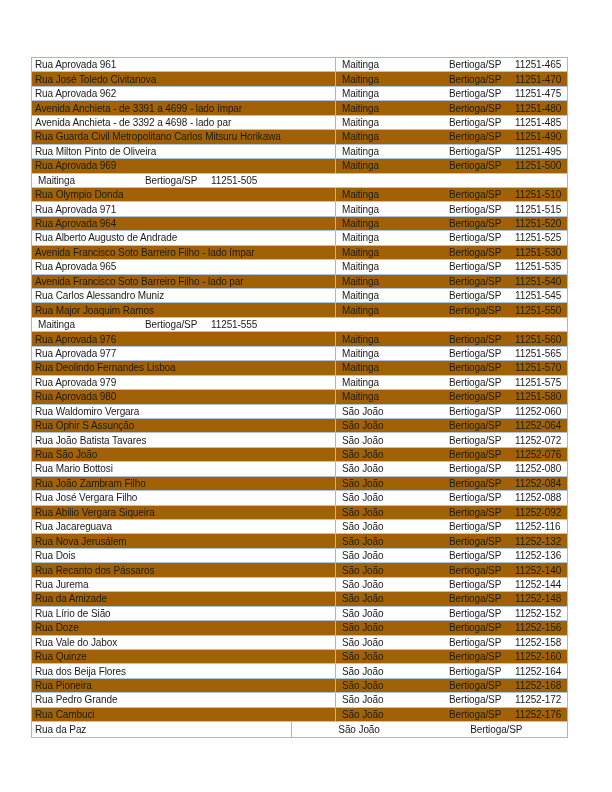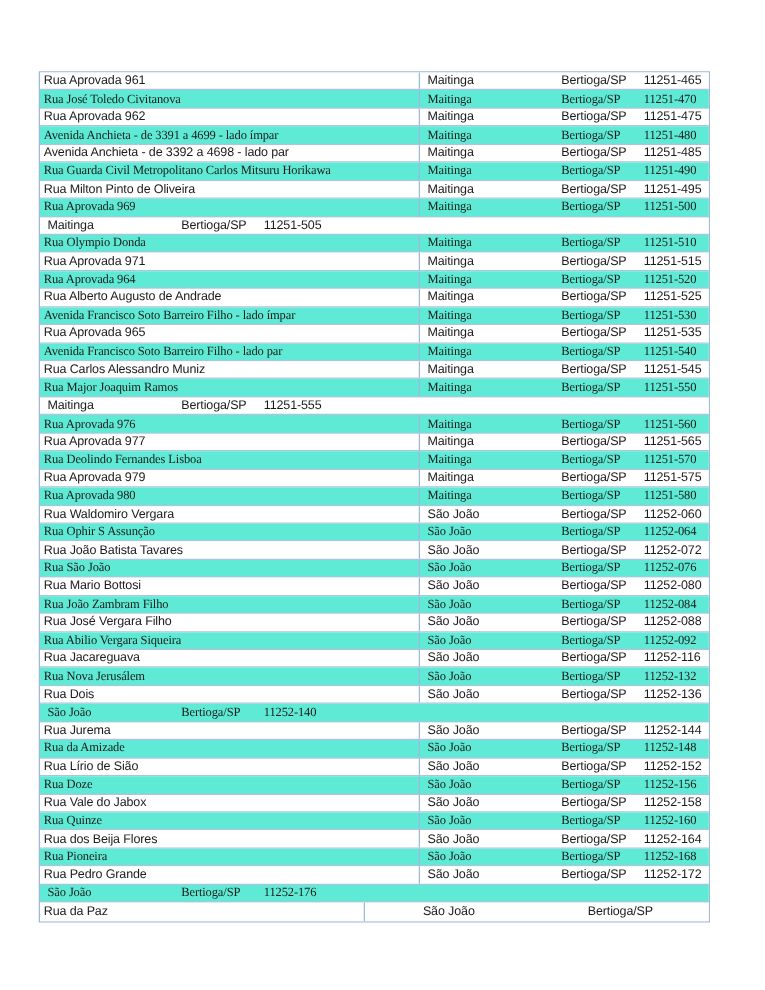--- a/index.html
+++ b/index.html
@@ -19,21 +19,21 @@
     border: 1px solid #9fb9d9;
     box-sizing: border-box;
   }
   .row {
     display: flex;
     height: 14.45px;
     box-sizing: border-box;
     border-bottom: 1px solid #aec4de;
   }
   .row:last-child { border-bottom: none; gap: 40px; }
-  .row.shaded { background: #5eead4; font-family: Liberation Serif, serif; }
+  .row.shaded { background: #a16207; }
   .row.plain  { background: #ffffff; }
   .cell {
     display: flex;
     align-items: center;
     overflow: hidden;
     white-space: nowrap;
     font-size: 10px;
     color: #1b1b1b;
     box-sizing: border-box;
     letter-spacing: -0.1px;
@@ -250,20 +250,21 @@
         <div class="cell city">Bertioga/SP</div>
         <div class="cell cep">11252-132</div>
       </div>
       <div class="row plain">
         <div class="cell street">Rua Dois</div>
         <div class="cell district">São João</div>
         <div class="cell city">Bertioga/SP</div>
         <div class="cell cep">11252-136</div>
       </div>
       <div class="row shaded">
+        <div class="cell street">Rua Recanto dos Pássaros</div>
         <div class="cell district">São João</div>
         <div class="cell city">Bertioga/SP</div>
         <div class="cell cep">11252-140</div>
       </div>
       <div class="row plain">
         <div class="cell street">Rua Jurema</div>
         <div class="cell district">São João</div>
         <div class="cell city">Bertioga/SP</div>
         <div class="cell cep">11252-144</div>
       </div>
@@ -309,20 +310,21 @@
         <div class="cell city">Bertioga/SP</div>
         <div class="cell cep">11252-168</div>
       </div>
       <div class="row plain">
         <div class="cell street">Rua Pedro Grande</div>
         <div class="cell district">São João</div>
         <div class="cell city">Bertioga/SP</div>
         <div class="cell cep">11252-172</div>
       </div>
       <div class="row shaded">
+        <div class="cell street">Rua Cambuci</div>
         <div class="cell district">São João</div>
         <div class="cell city">Bertioga/SP</div>
         <div class="cell cep">11252-176</div>
       </div>
       <div class="row plain">
         <div class="cell street">Rua da Paz</div>
         <div class="cell district">São João</div>
         <div class="cell city">Bertioga/SP</div>
         <div class="cell cep">11252-180</div>
       </div>

